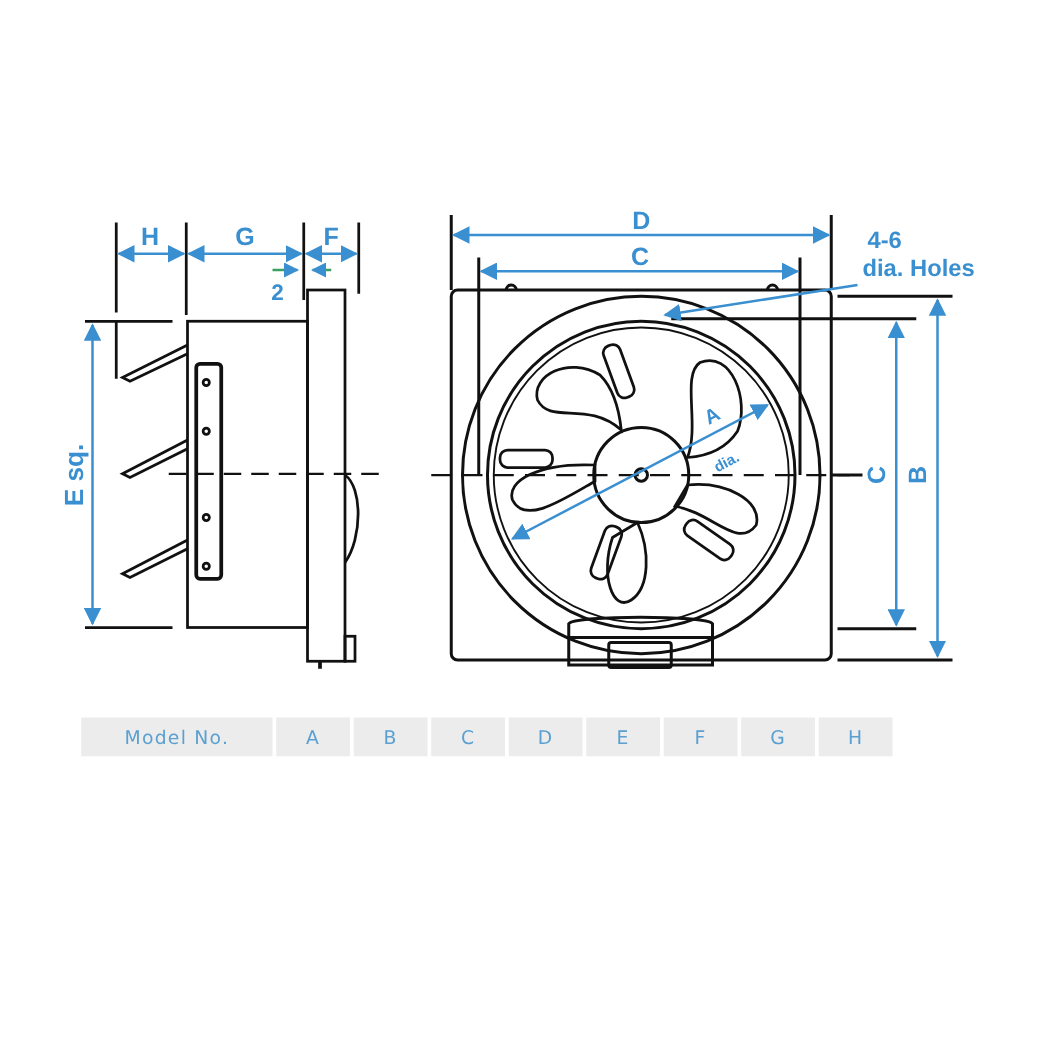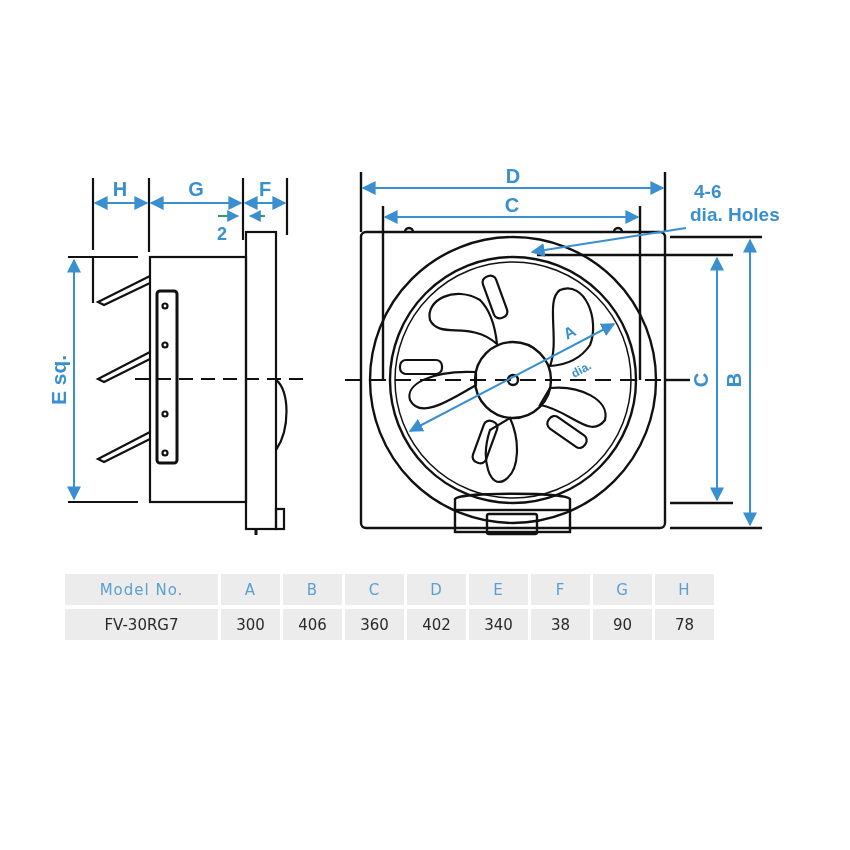--- a/index.html
+++ b/index.html
@@ -136,25 +136,14 @@
     <td class="model">Model No.</td>
     <td class="val">A</td>
     <td class="val">B</td>
     <td class="val">C</td>
     <td class="val">D</td>
     <td class="val">E</td>
     <td class="val">F</td>
     <td class="val">G</td>
     <td class="val">H</td>
   </tr>
-  <tr class="row">
-    <td class="model">FV-30RG7</td>
-    <td class="val">300</td>
-    <td class="val">406</td>
-    <td class="val">360</td>
-    <td class="val">402</td>
-    <td class="val">340</td>
-    <td class="val">38</td>
-    <td class="val">90</td>
-    <td class="val">78</td>
-  </tr>
 </tbody>
   </table>
 
 </body></html>

